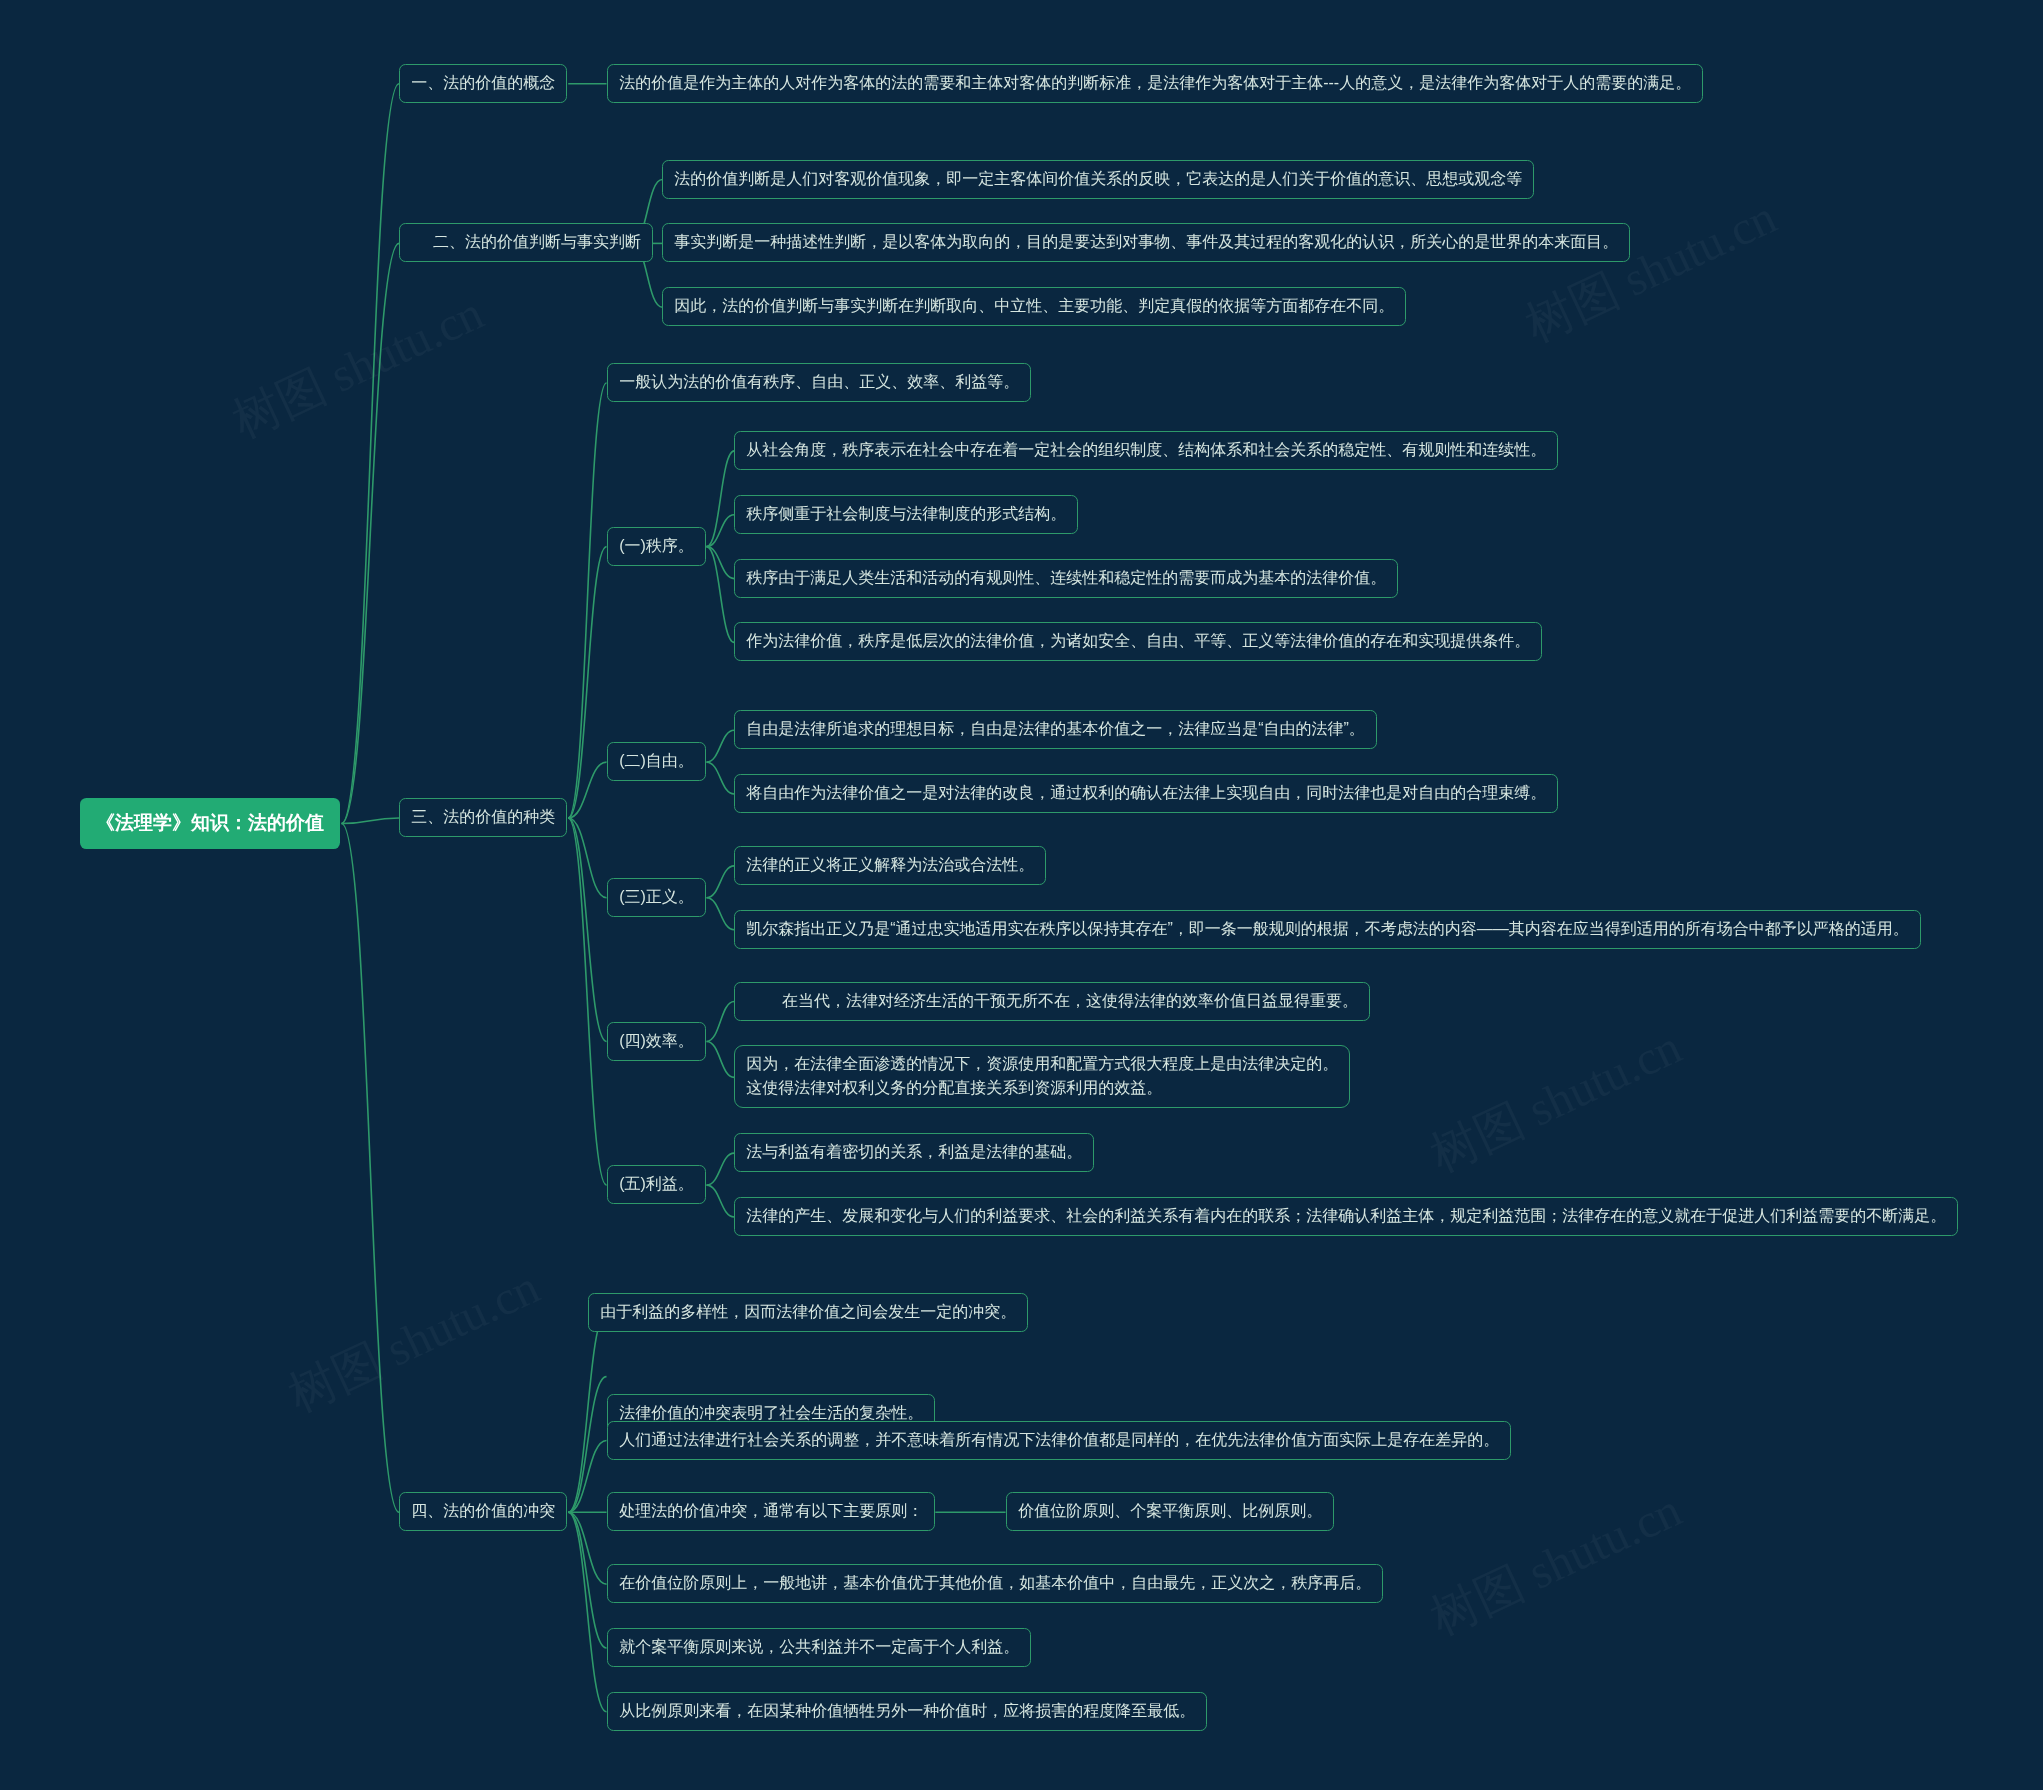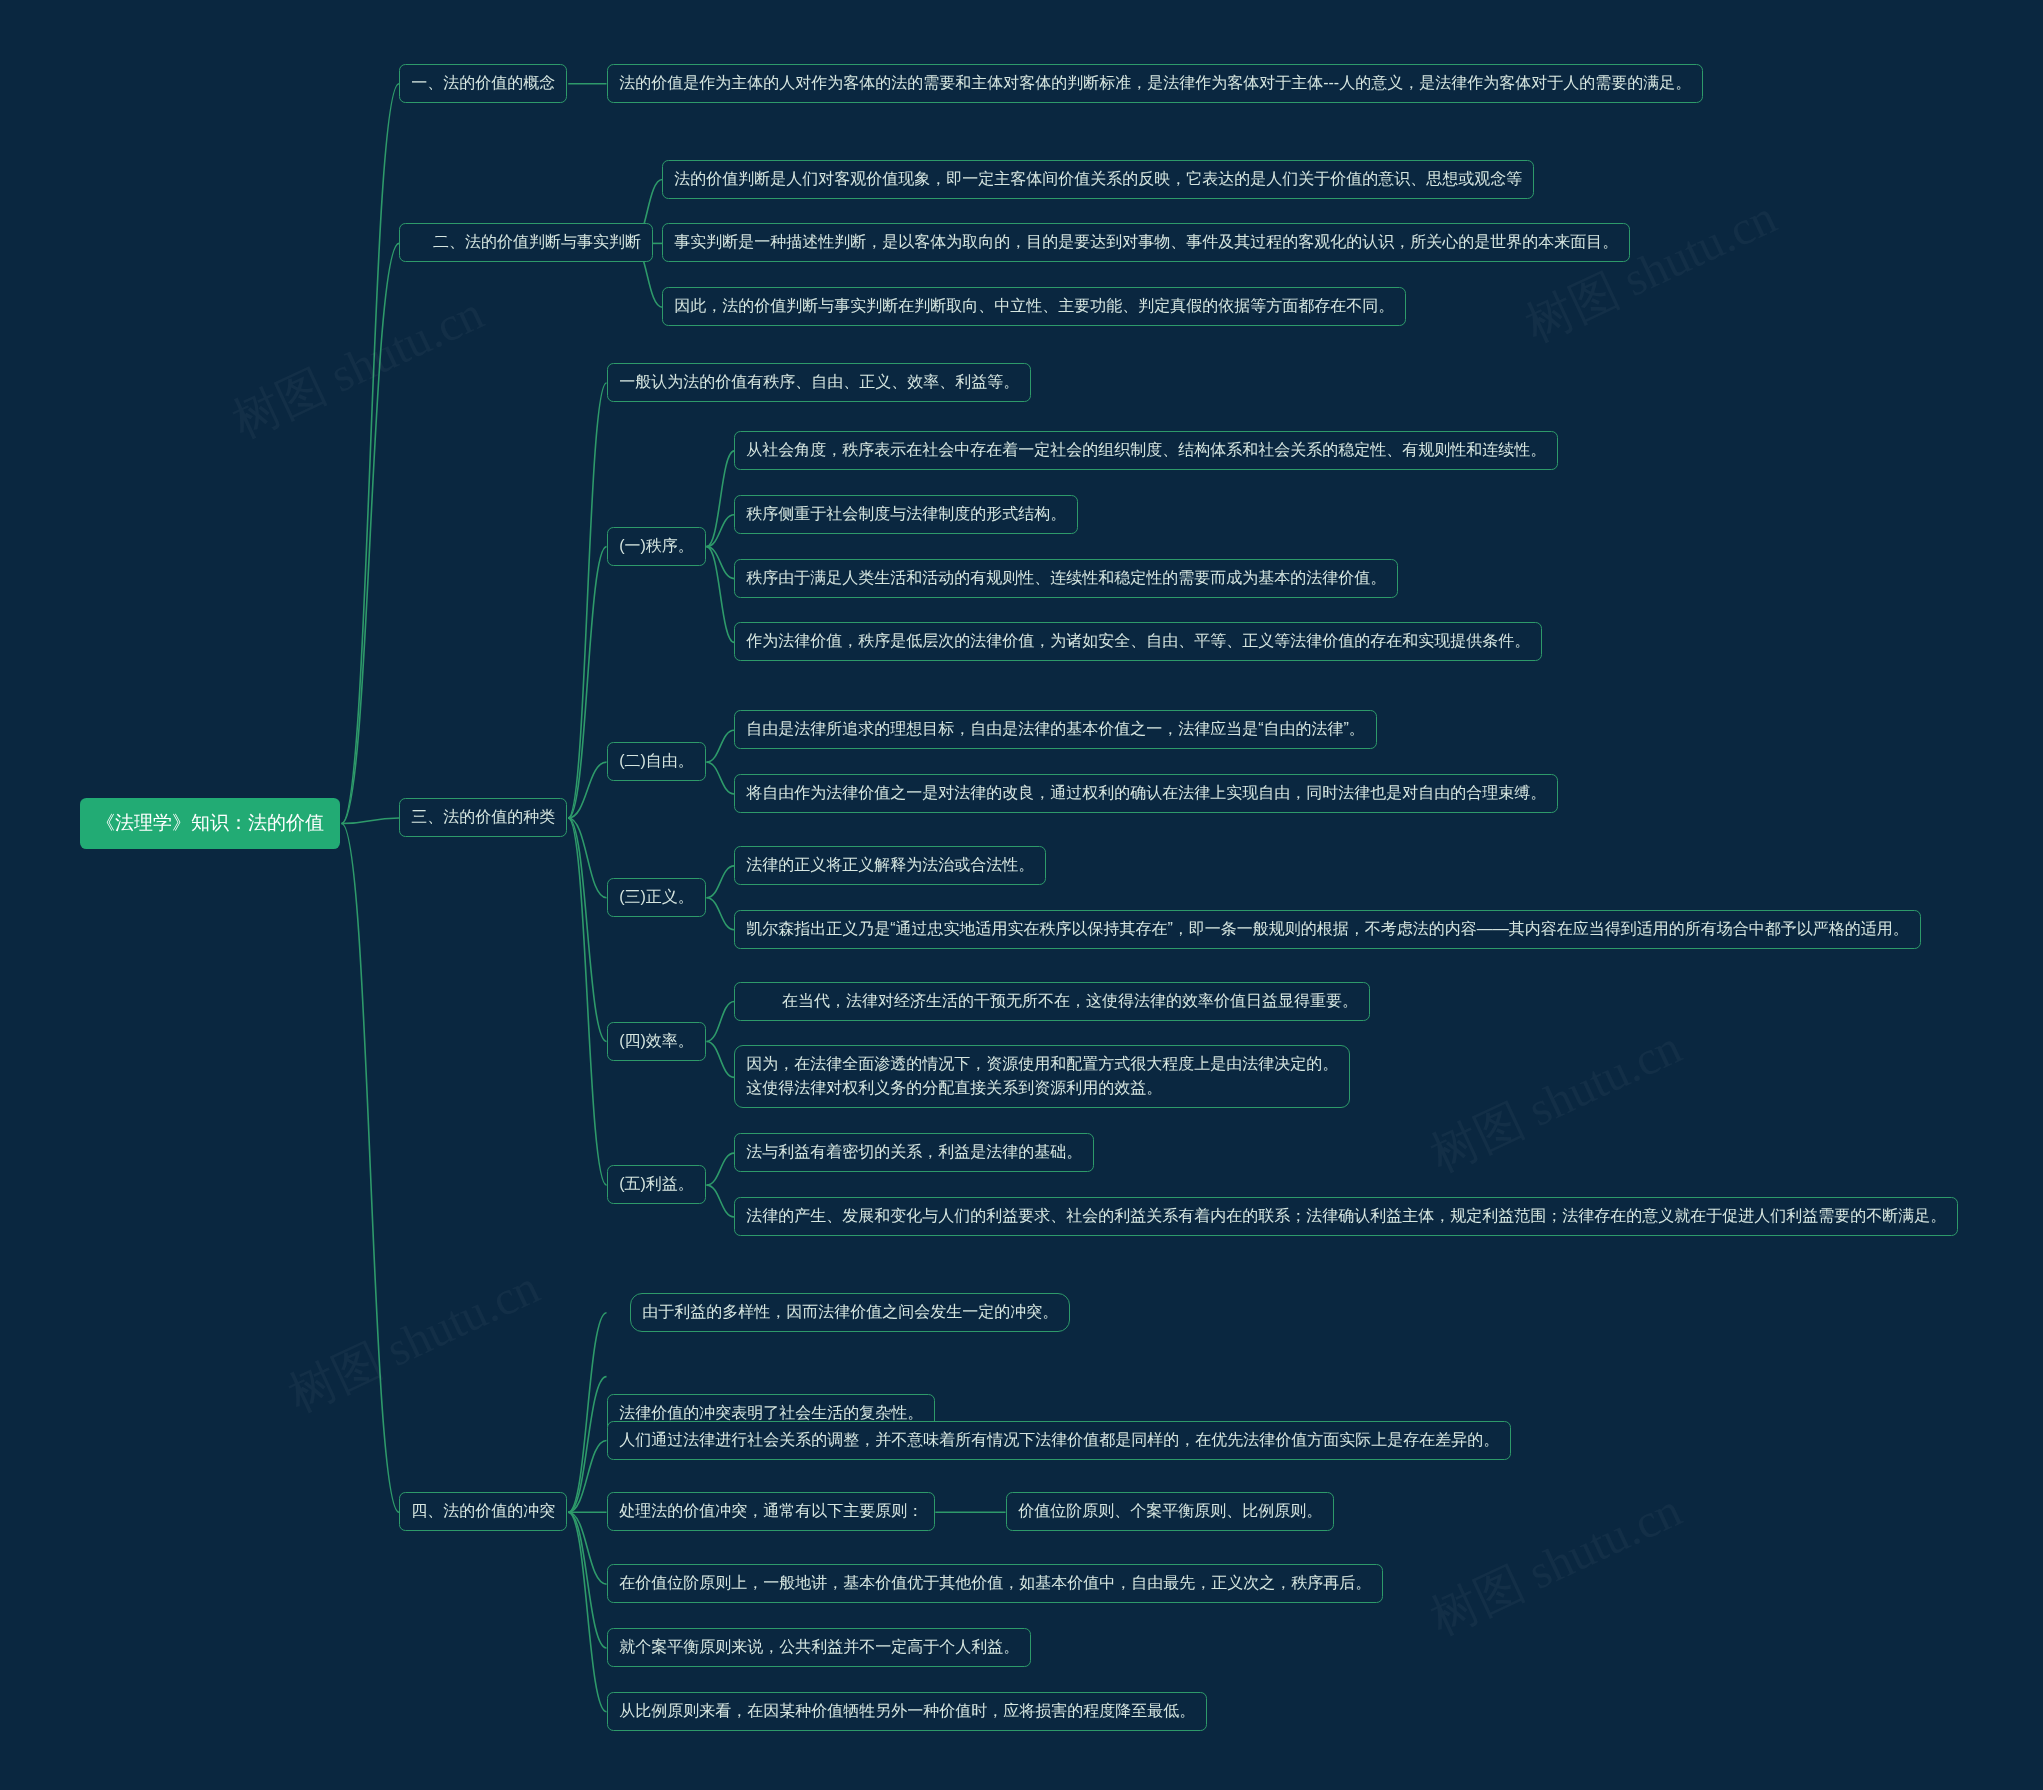--- a/index.html
+++ b/index.html
@@ -34,21 +34,21 @@
     padding: 6.4px 11.2px;
     box-sizing: border-box;
     white-space: pre-line;
   }
   .root {
     background: #22ab74;
     color: #ffffff;
     border: none;
     border-radius: 6.4px;
     font-size: 19px;
-    font-weight: 400;
+    font-weight: 700;
     padding: 11.2px 16px;
   }
   .watermark {
     position: absolute;
     font-size: 48px;
     color: rgba(255,255,255,0.04);
     transform: rotate(-25deg);
     user-select: none;
     pointer-events: none;
     font-family: "Times New Roman", serif;
@@ -132,21 +132,21 @@
 <div id="s3c3a" class="node" style="left:734px; top:846px;">法律的正义将正义解释为法治或合法性。</div>
 <div id="s3c3b" class="node" style="left:734px; top:910px;">凯尔森指出正义乃是“通过忠实地适用实在秩序以保持其存在”，即一条一般规则的根据，不考虑法的内容——其内容在应当得到适用的所有场合中都予以严格的适用。</div>
 
 <div id="s3c4a" class="node" style="left:734px; top:982px;padding-left:47px;">在当代，法律对经济生活的干预无所不在，这使得法律的效率价值日益显得重要。</div>
 <div id="s3c4b" class="node" style="left:734px; top:1045px;border-radius:9px;">因为，在法律全面渗透的情况下，资源使用和配置方式很大程度上是由法律决定的。
 这使得法律对权利义务的分配直接关系到资源利用的效益。</div>
 
 <div id="s3c5a" class="node" style="left:734px; top:1133px;">法与利益有着密切的关系，利益是法律的基础。</div>
 <div id="s3c5b" class="node" style="left:734px; top:1197px;">法律的产生、发展和变化与人们的利益要求、社会的利益关系有着内在的联系；法律确认利益主体，规定利益范围；法律存在的意义就在于促进人们利益需要的不断满足。</div>
 
-<div id="s4c1" class="node" style="left:630px; top:1293px;border-radius:12px;">由于利益的多样性，因而法律价值之间会发生一定的冲突。</div>
+<div id="s4c1" class="node" style="left:588px; top:1293px;">由于利益的多样性，因而法律价值之间会发生一定的冲突。</div>
 <div id="s4c2" class="node" style="left:607px; top:1357px;margin-top:37px;">法律价值的冲突表明了社会生活的复杂性。</div>
 <div id="s4c3" class="node" style="left:607px; top:1421px;">人们通过法律进行社会关系的调整，并不意味着所有情况下法律价值都是同样的，在优先法律价值方面实际上是存在差异的。</div>
 <div id="s4c4" class="node" style="left:607px; top:1492px;">处理法的价值冲突，通常有以下主要原则：</div>
 <div id="s4c4a" class="node" style="left:1006px; top:1492px;">价值位阶原则、个案平衡原则、比例原则。</div>
 <div id="s4c5" class="node" style="left:607px; top:1564px;">在价值位阶原则上，一般地讲，基本价值优于其他价值，如基本价值中，自由最先，正义次之，秩序再后。</div>
 <div id="s4c6" class="node" style="left:607px; top:1628px;">就个案平衡原则来说，公共利益并不一定高于个人利益。</div>
 <div id="s4c7" class="node" style="left:607px; top:1692px;">从比例原则来看，在因某种价值牺牲另外一种价值时，应将损害的程度降至最低。</div>
 
 </div>
 

